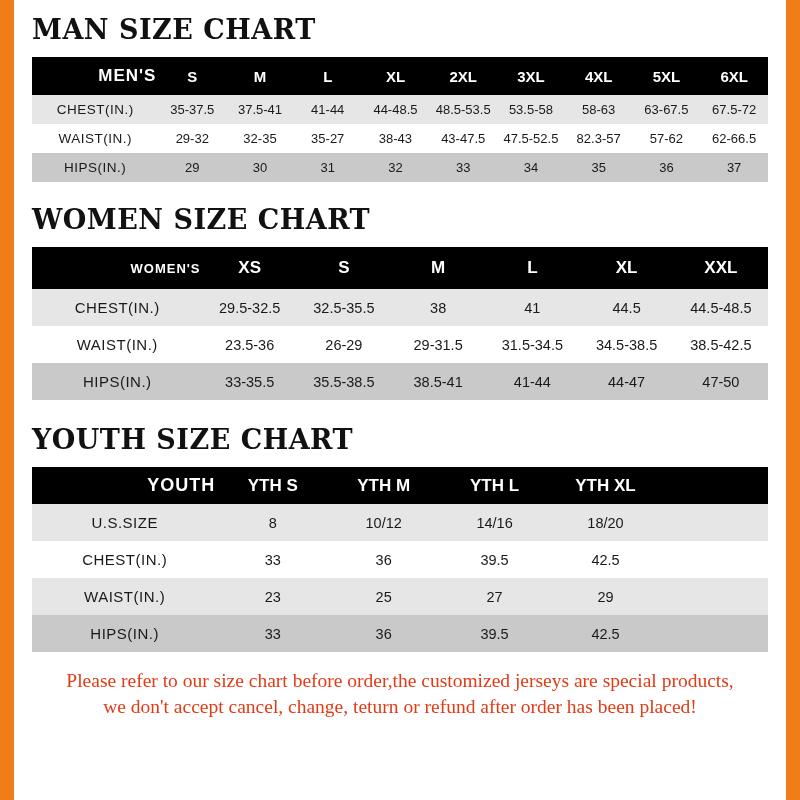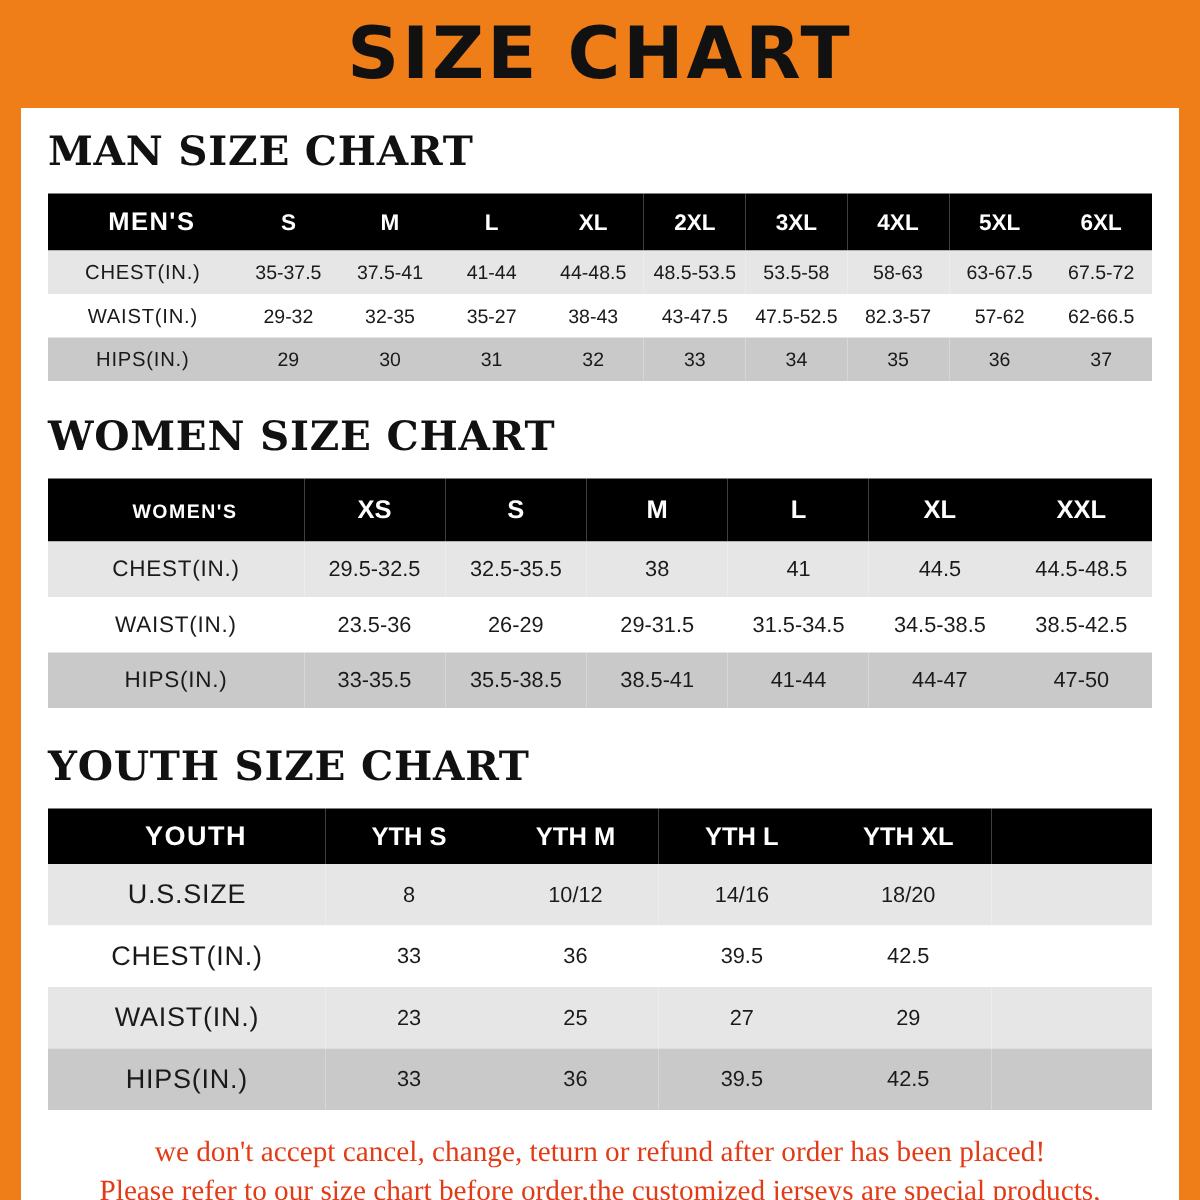--- a/index.html
+++ b/index.html
@@ -69,21 +69,21 @@
     color: #1a1a1a;
   }
   table.size-table thead th {
     background: #000000;
     color: #ffffff;
     font-size: 15px;
     font-weight: bold;
     padding: 9px 2px;
   }
   table.size-table thead th.rowhead {
-    text-align: center;
+    text-align: right;
     padding-left: 14px;
     font-size: 17px;
     letter-spacing: 1px;
   }
   table.size-table tbody td {
     font-size: 13px;
     padding: 7px 2px;
   }
   table.size-table tbody td.rowhead {
     font-size: 13.5px;
@@ -95,41 +95,38 @@
 
   
   table.women-table thead th { font-size: 17px; padding: 11px 2px; }
   table.women-table thead th.rowhead { font-size: 13px; }
   table.women-table tbody td { font-size: 14.5px; padding: 10px 2px; }
   table.women-table tbody td.rowhead { font-size: 15px; }
 
   table.youth-table thead th { font-size: 17px; padding: 8px 2px; }
   table.youth-table thead th.rowhead { font-size: 18px; }
   table.youth-table tbody td { font-size: 14.5px; padding: 10px 2px; }
-  table.youth-table tbody td.rowhead { font-size: 18px; }
+  table.youth-table tbody td.rowhead { font-size: 15px; }
 
   .notice {
     margin-top: 16px;
     padding: 0 4px 8px;
     text-align: center;
     color: #e23b16;
     font-family: "Liberation Serif", serif;
     font-size: 19.5px;
     line-height: 1.35;
   }
   .notice div { white-space: nowrap; }
 </style>
 </head>
 <body>
 
 <div class="page">
 
-  <div class="banner">
-    <div class="banner-title">SIZE CHART</div>
-  </div>
 
   <div class="content">
 
     <div class="section-title t1">MAN SIZE CHART</div>
     <table class="size-table men-table">
       <thead>
         <tr>
           <th class="rowhead" style="width:15%">MEN'S</th>
           <th>S</th>
           <th>M</th>
@@ -268,19 +265,19 @@
           <td>33</td>
           <td>36</td>
           <td>39.5</td>
           <td>42.5</td>
           <td></td>
         </tr>
       </tbody>
     </table>
 
     <div class="notice">
+      <div>Please refer to our size chart before order,the customized jerseys are special products,</div>
       <div>we don't accept cancel, change, teturn or refund after order has been placed!</div>
-      <div>Please refer to our size chart before order,the customized jerseys are special products,</div>
     </div>
 
   </div>
 
 </div>
 
 </body></html>

